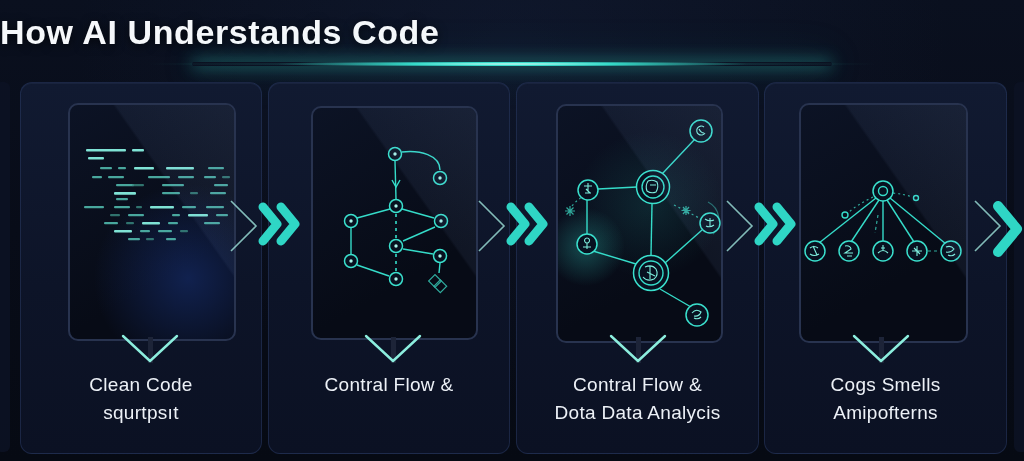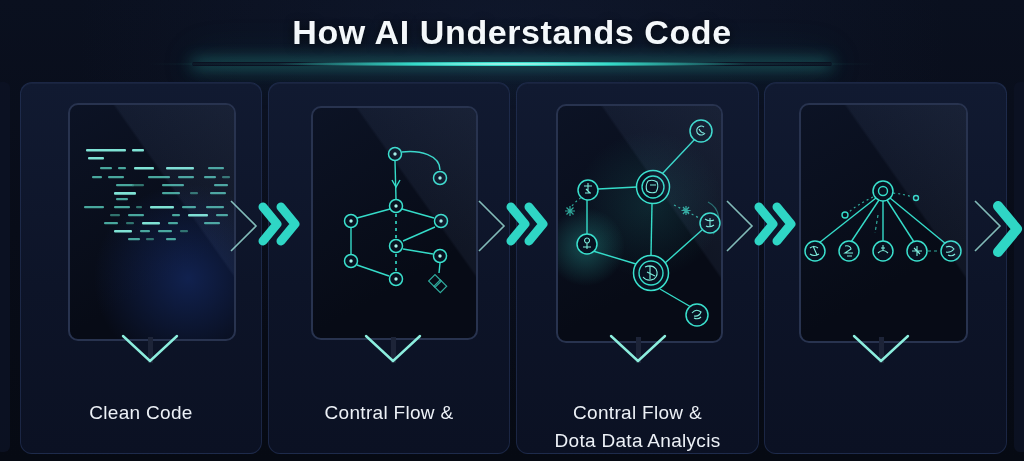--- a/index.html
+++ b/index.html
@@ -4,21 +4,21 @@
 <style>
   html,body{margin:0;padding:0;background:#05080f;}
   .stage{
     position:relative; width:1024px; height:461px; overflow:hidden;
     background:
       radial-gradient(ellipse at 50% 10%, rgba(24,36,66,0.35), rgba(0,0,0,0) 60%),
       linear-gradient(180deg,#0a101f 0%,#080c18 50%,#060a13 100%);
     font-family:"Liberation Sans", sans-serif;
   }
   .title{
-    position:absolute; top:13px; left:0; right:0; text-align:center;
+    position:absolute; top:13px; left:0; right:0; text-align:left;
     font-size:34px; font-weight:700; color:#f6f8fb; letter-spacing:0.6px;
     text-shadow:0 2px 10px rgba(0,0,0,0.7);
   }
   .glow-line{
     position:absolute; top:62px; left:50%; transform:translateX(-50%);
     width:640px; height:4px; border-radius:2px;
     background:radial-gradient(ellipse 50% 120% at 50% 50%, #c9fcf4 0%, #36dcca 32%, rgba(54,220,202,0) 74%);
     box-shadow:0 0 16px rgba(54,220,202,0.85), 0 0 40px rgba(54,220,202,0.35);
   }
   .glow-line-wide{
@@ -51,21 +51,21 @@
     background:radial-gradient(circle at 72% 74%, rgba(40,85,210,0.30), rgba(0,0,0,0) 45%);}
   .glow-teal{position:absolute; inset:0;
     background:
       radial-gradient(circle at 17% 60%, rgba(52,217,200,0.30), rgba(52,217,200,0) 20%),
       radial-gradient(circle at 56% 42%, rgba(52,217,200,0.12), rgba(0,0,0,0) 45%);}
   .screen svg{position:absolute; inset:0;}
   .stem{position:absolute; top:254px; width:5px; height:26px; background:#1d2438;}
   .varrow{position:absolute; top:250px;}
   .label{
     position:absolute; top:288px; left:0; right:0; text-align:center;
-    font-size:19px; line-height:28px; color:#edf1f7; font-weight:500; letter-spacing:0.3px;margin-top:28px;
+    font-size:19px; line-height:28px; color:#edf1f7; font-weight:500; letter-spacing:0.3px;
   }
   .thin-chev{position:absolute; left:206px; top:114px;}
   .gap-chev{position:absolute; top:200px;}
   .end-chev{position:absolute; top:198px; left:990px;}
 
   .g-edge{stroke:#35dcc9; stroke-width:1.4; fill:none;}
   .g-dash{stroke:#35dcc9; stroke-width:1.6; fill:none; stroke-dasharray:3 4;}
   .g-node{fill:#081120; stroke:#3ae0cd; stroke-width:1.5;}
   .g-dot{fill:#a9f4e8;}
   .g-dim{stroke:#2fa99b; stroke-width:1.2; fill:none;}
@@ -141,20 +141,21 @@
         </g>
       </svg>
       <div class="gloss"></div>
     </div>
     <div class="stem" style="left:127px;"></div>
     <svg class="varrow" style="left:99px;" width="60" height="32">
       <polyline points="3,3 30,28 57,3" fill="none" stroke="#8ceede" stroke-width="2.4" stroke-linecap="round" stroke-linejoin="round"></polyline>
     </svg>
     <div class="label">
       <div>Clean Code</div>
+      <div>squrtpsıt</div>
     </div>
     <svg class="thin-chev" width="34" height="60">
       <polyline points="4,4 29,29 4,54" fill="none" stroke="#a9f3e8" stroke-width="1.6" opacity="0.75"></polyline>
     </svg>
   </div>
 
   <div class="card" style="left:268px;">
     <div class="screen" style="left:42px; width:163px; height:230px; top:23px;">
       <svg viewBox="0 0 163 230" width="163" height="230">
         <path class="g-edge" d="M89,44 C107,42 127,47 127,62"></path>
@@ -292,20 +293,24 @@
           <circle class="g-node" cx="150" cy="146" r="10" stroke-width="1.7"></circle>
           <path class="scribble" d="M145,142 q5,-2 8,2 q-3,4 -8,3 M147,150 q4,2 7,-1"></path>
         </g>
       </svg>
       <div class="gloss"></div>
     </div>
     <div class="stem" style="left:114px;"></div>
     <svg class="varrow" style="left:86px;" width="60" height="32">
       <polyline points="3,3 30,28 57,3" fill="none" stroke="#8ceede" stroke-width="2.4" stroke-linecap="round" stroke-linejoin="round"></polyline>
     </svg>
+    <div class="label">
+      <div>Cogs Smells</div>
+      <div>Amipofterns</div>
+    </div>
     <svg class="thin-chev" width="34" height="60">
       <polyline points="4,4 29,29 4,54" fill="none" stroke="#a9f3e8" stroke-width="1.6" opacity="0.75"></polyline>
     </svg>
   </div>
 
   <svg class="gap-chev" style="left:256px;" width="46" height="48">
     <path d="M7,7 L21,24 L7,41" fill="none" stroke="#2fd6c5" stroke-width="9" stroke-linecap="round" stroke-linejoin="round"></path>
     <path d="M25,7 L39,24 L25,41" fill="none" stroke="#2fd6c5" stroke-width="9" stroke-linecap="round" stroke-linejoin="round"></path>
   </svg>
   <svg class="gap-chev" style="left:504px;" width="46" height="48">

